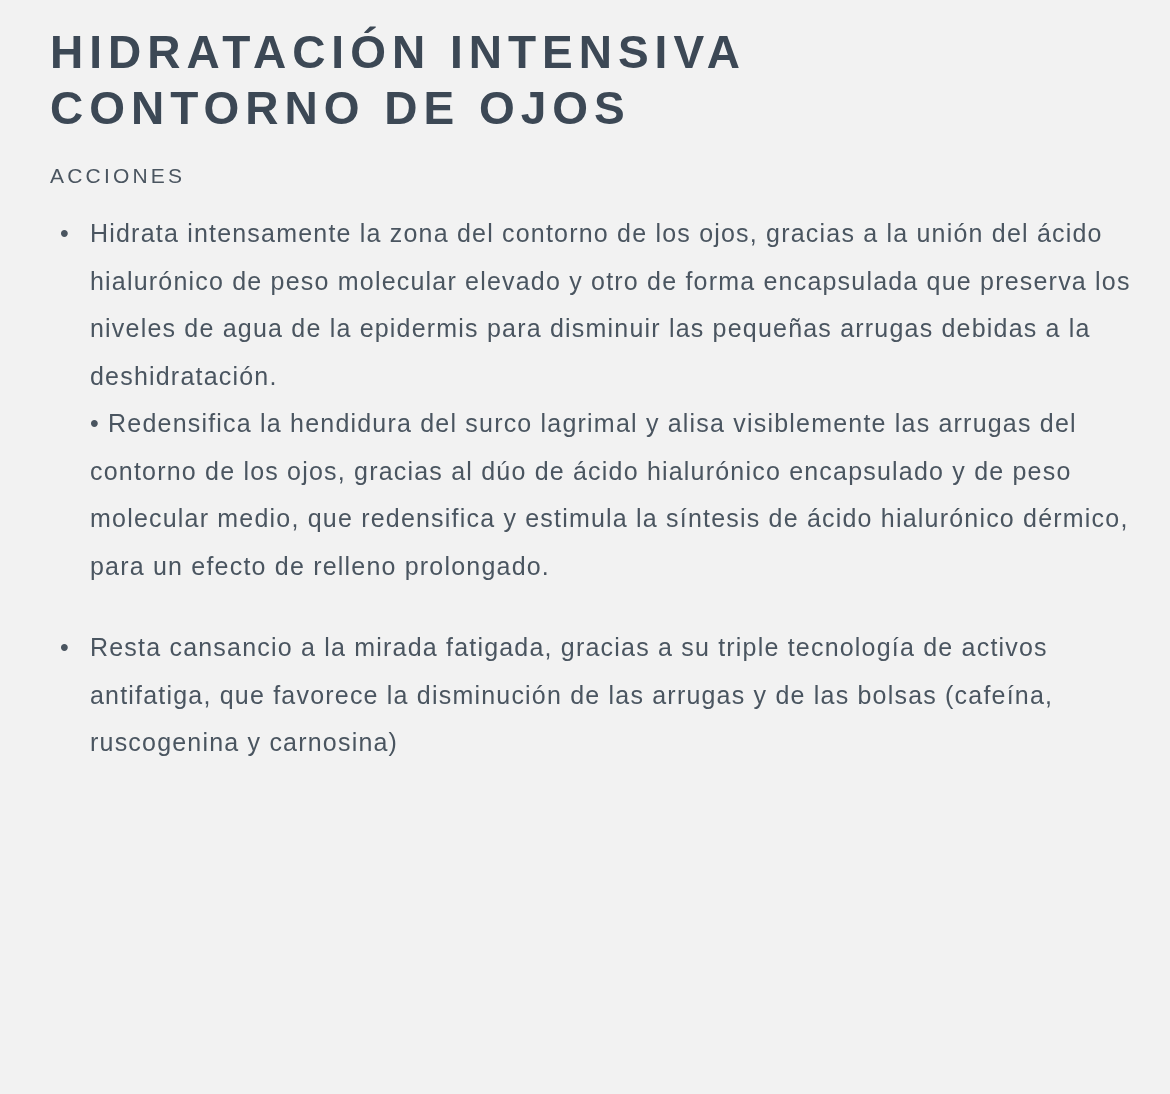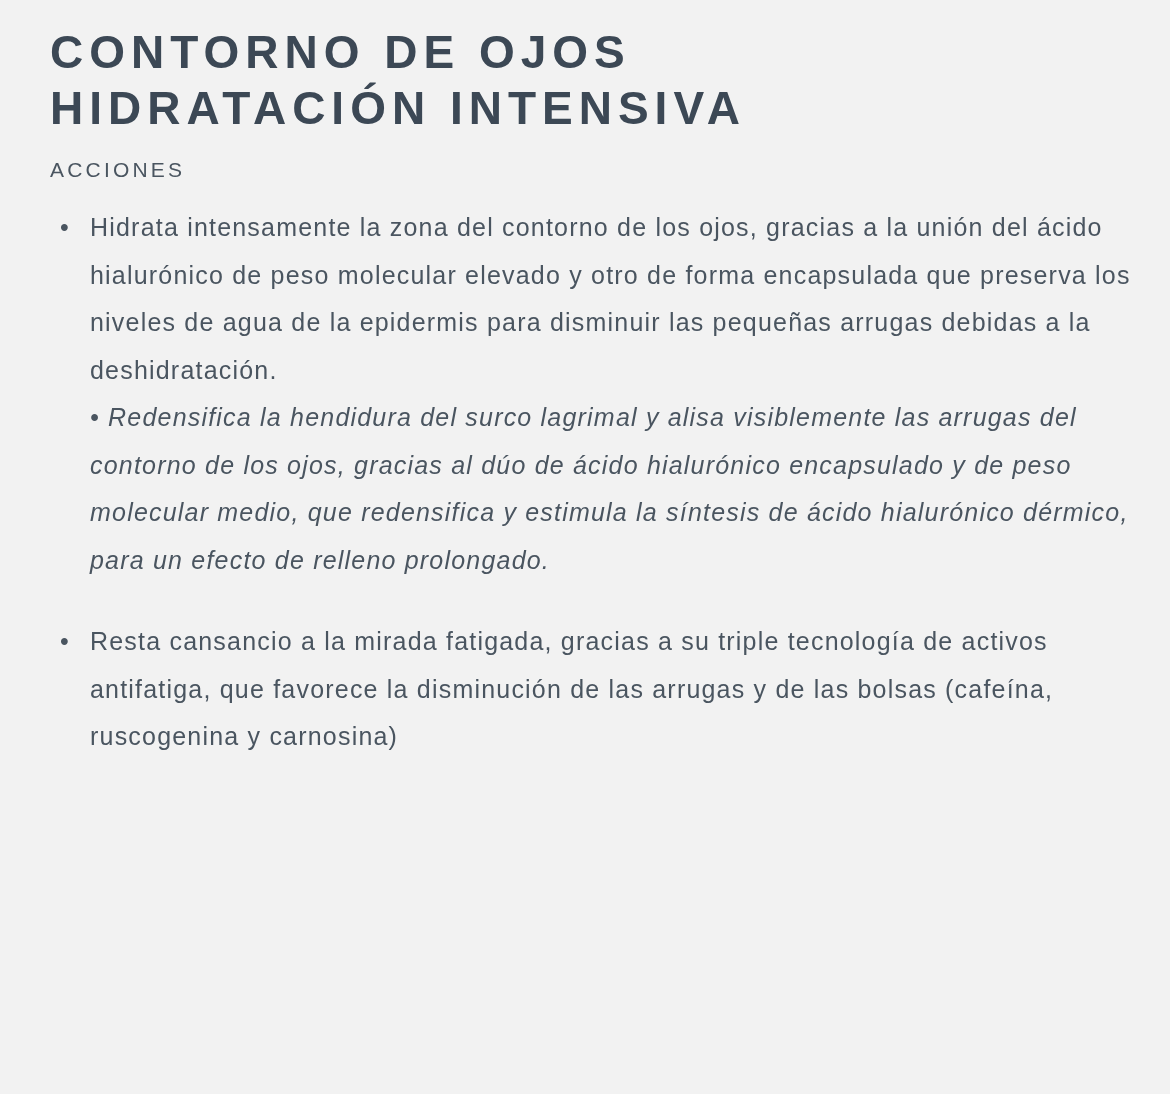--- a/index.html
+++ b/index.html
@@ -29,21 +29,21 @@
     color: #3c4855;
     margin: 0 0 0 0;
     padding-top: 6px;
     max-width: 1060px;
   }
   .title .line {
     display: block;
     white-space: nowrap;
   }
   .section-label {
-    margin-top: 22px;
+    margin-top: 28px;
     font-size: 21px;
     letter-spacing: 3.2px;
     color: #4a5560;
     font-weight: 400;
   }
   ul.actions {
     list-style: none;
     margin: 22px 0 0 0;
     padding: 0;
   }
@@ -62,31 +62,30 @@
     left: 10px;
     top: 0;
     font-size: 25px;
     line-height: 1.9;
     color: #4a5560;
   }
   .sub-para {
     display: block;
     margin-top: 0;
     text-indent: 0;
-    font-style: italic;
   }
 </style>
 </head>
 <body>
 
 <div class="page">
 
   <h1 class="title">
+    <span class="line">HIDRATACIÓN INTENSIVA</span>
     <span class="line">CONTORNO DE OJOS</span>
-    <span class="line">HIDRATACIÓN INTENSIVA</span>
   </h1>
 
   <div class="section-label">ACCIONES</div>
 
   <ul class="actions">
     <li>
       <span class="bullet">•</span>
       <span>Hidrata intensamente la zona del contorno de los ojos, gracias a la unión del ácido hialurónico de peso molecular elevado y otro de forma encapsulada que preserva los niveles de agua de la epidermis para disminuir las pequeñas arrugas debidas a la deshidratación.</span>
       <span class="sub-para">• Redensifica la hendidura del surco lagrimal y alisa visiblemente las arrugas del contorno de los ojos, gracias al dúo de ácido hialurónico encapsulado y de peso molecular medio, que redensifica y estimula la síntesis de ácido hialurónico dérmico, para un efecto de relleno prolongado.</span>
     </li>

